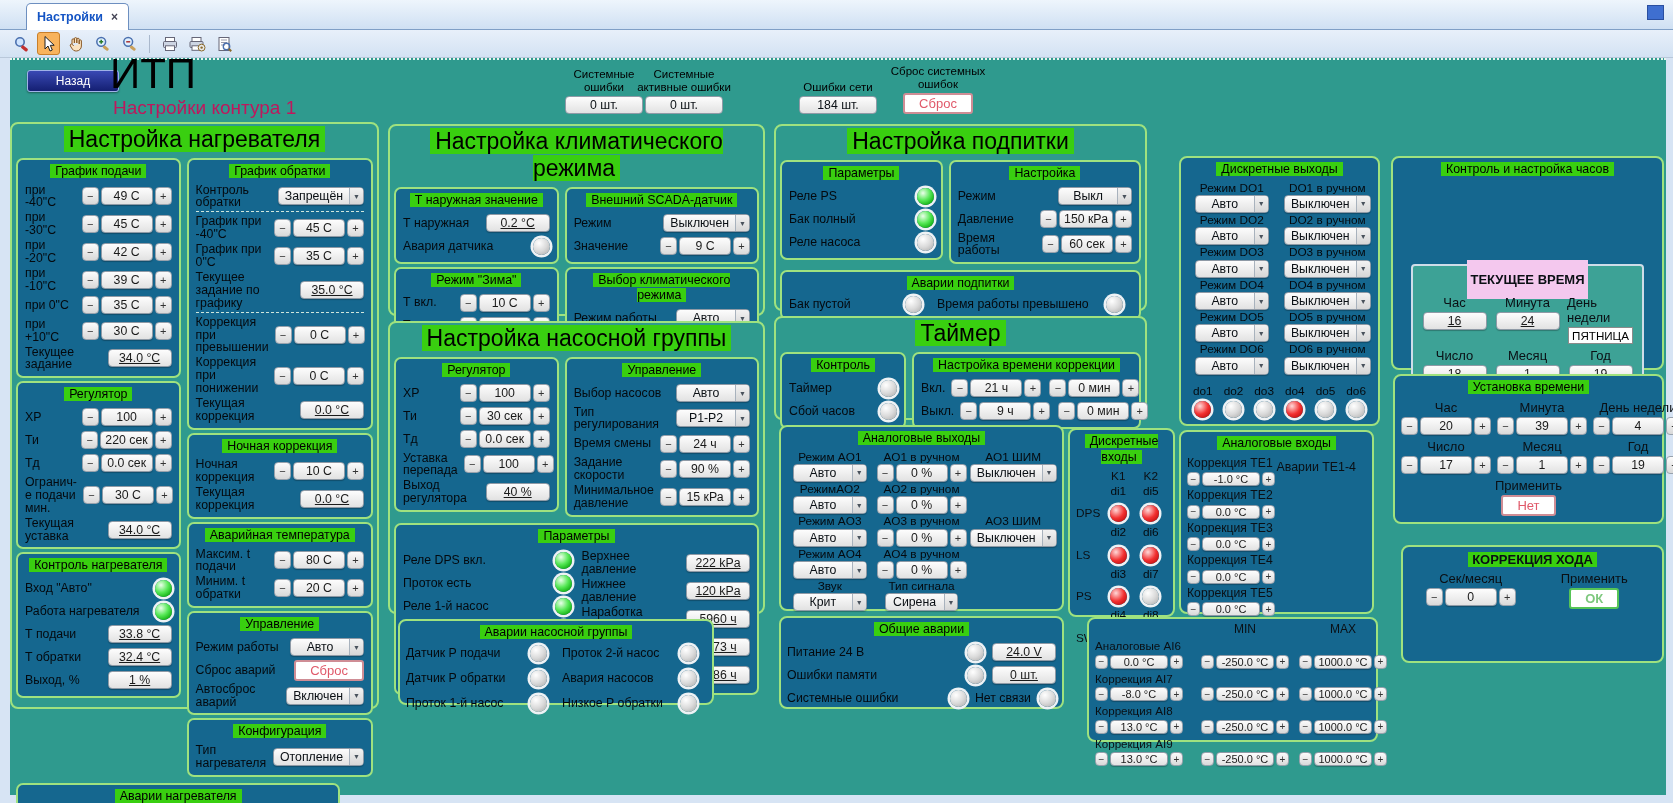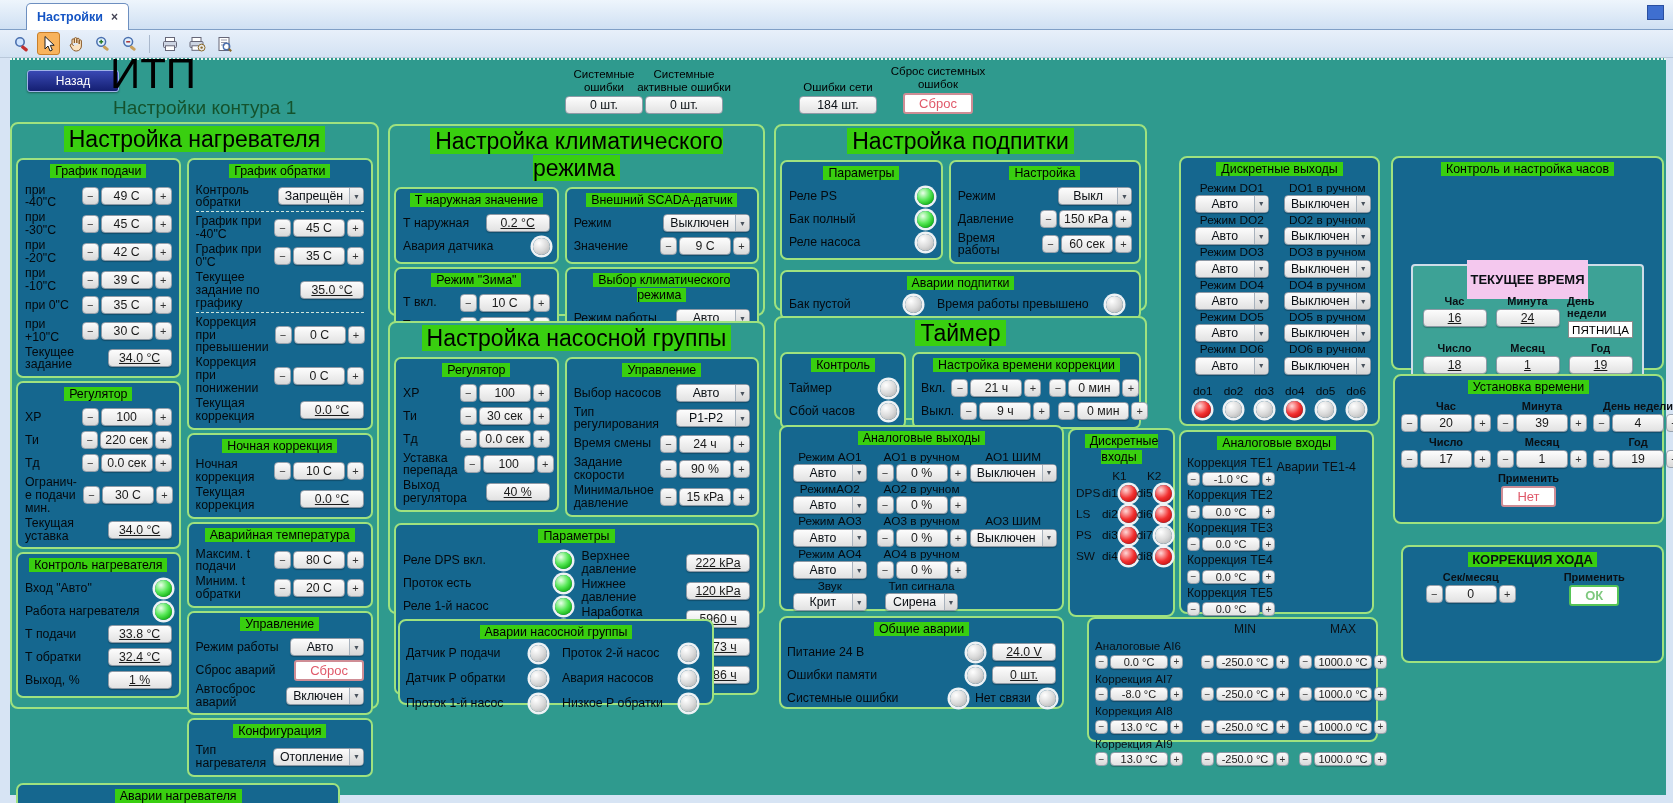--- a/index.html
+++ b/index.html
@@ -20,21 +20,21 @@
 .tbtn.active{background:#f8b35c;border:1px solid #c87f2a;}
 .tbtn svg{width:18px;height:18px;}
 .tsep{display:inline-block;width:1px;height:18px;background:#a9b8cc;margin:0 6px;}
 
 
 .main{position:absolute;left:10px;top:58px;width:1656px;height:737px;background:var(--teal);border-top:2px dotted #e8f7f0;}
 
 
 .back-btn{position:absolute;left:27px;top:70px;width:92px;height:22px;background:linear-gradient(#3949b4,#141f72);color:#fff;font-size:12px;display:flex;align-items:center;justify-content:center;border:1px solid #9fb2e8;border-radius:3px;box-shadow:0 1px 2px rgba(0,0,0,.4);}
 .app-title{position:absolute;left:110px;top:50px;font-size:42px;color:#000;}
-.app-subtitle{position:absolute;left:113px;top:97px;font-size:19px;color:#14532d;}
+.app-subtitle{position:absolute;left:113px;top:97px;font-size:19px;color:#be185d;}
 .counter{position:absolute;top:60px;height:54px;display:flex;flex-direction:column;justify-content:flex-end;align-items:center;gap:2px;}
 .clabel{font-size:11.5px;line-height:1.12;text-align:center;color:#000;}
 
 
 .fieldface{background:linear-gradient(#fdfdfd,#e2e2e2);border:1px solid #8f9aa6;border-radius:4px;color:#1a1a1a;box-shadow:0 1px 1px rgba(0,0,0,.25);}
 .fieldbox{display:inline-block;min-width:64px;padding:1px 8px;font-size:12.3px;text-align:center;text-decoration:underline;}
 .cbox{min-width:78px;padding:1px 8px;font-size:12.3px;text-align:center;background:linear-gradient(#fdfdfd,#e2e2e2);border:1px solid #8f9aa6;border-radius:4px;}
 .stepper{display:inline-flex;gap:2px;align-items:stretch;}
 .sbtn{background:linear-gradient(#fbfbfb,#d9d9d9);border:1px solid #98a2ad;border-radius:4px;width:17px;display:flex;align-items:center;justify-content:center;font-size:11px;color:#333;}
 .sval{min-width:52px;padding:1px 4px;font-size:12.3px;text-align:center;display:flex;align-items:center;justify-content:center;}
@@ -67,35 +67,35 @@
 .lbl{font-size:12.3px;line-height:1.05;color:#04090e;}
 .rctl{display:flex;gap:8px;align-items:center;flex:none;}
 .ledgrid{display:grid;grid-template-columns:118px 26px 1fr 26px;row-gap:8px;column-gap:6px;align-items:center;margin:4px 0 2px;}
 .cellrow{display:flex;gap:6px;margin:1px 0;}
 .cell{flex:1;display:flex;flex-direction:column;align-items:center;gap:1px;min-width:0;}
 .cl{text-align:center;font-size:11.8px;}
 .doleds{display:flex;justify-content:space-between;margin:10px 6px 2px;}
 .docell{display:flex;flex-direction:column;align-items:center;gap:4px;}
 .digrid{display:grid;grid-template-columns:26px 1fr 1fr;row-gap:2px;align-items:end;justify-items:center;}
 .diname{font-size:11.8px;justify-self:start;padding-bottom:4px;}
-.dicell{display:flex;flex-direction:row;align-items:center;gap:2px;padding-bottom:2px;}
+.dicell{display:flex;flex-direction:column;align-items:center;gap:8px;padding-bottom:2px;}
 .dihead{font-size:11.8px;}
 .aiitem{margin:2px 0;}
 .ailabel{font-size:12.2px;margin-bottom:1px;}
 .sidelabel{position:absolute;right:10px;top:24px;font-size:12.4px;}
 .acgrid{display:grid;grid-template-columns:96px 1fr 1fr;column-gap:10px;row-gap:3px;align-items:end;justify-items:center;}
 .achead{font-size:12px;text-align:center;align-self:center;}
 .accell{justify-self:start;}
 .aclabel{font-size:11.6px;margin-bottom:1px;}
 .timebox{margin:86px 12px 0;background:#3da296;border:2px solid #cfdde8;border-radius:4px;padding:6px 8px 10px;}
 .boxtitle{text-align:center;font-size:13px;font-weight:bold;margin-bottom:8px;}
 .boxtitle span{background:#f4c8ee;padding:12px 3px;}
 .trow{display:flex;justify-content:space-between;gap:6px;margin:4px 0;}
 .tcell{display:flex;flex-direction:column;align-items:center;gap:2px;flex:1;}
-.tlabel{font-size:11px;font-weight:bold;}
+.tlabel{font-size:13px;}
 .plainfield{background:#fff;border:1px solid #8b8b8b;padding:1px 3px;font-size:11.6px;color:#000;}
 .applywrap{display:flex;flex-direction:column;align-items:center;gap:2px;margin-top:4px;}
 .corrtitle{text-align:center;font-size:13px;font-weight:bold;margin:2px 0 4px;}
 .corrtitle span{background:var(--hl);padding:0 4px;}
 .corr-row{display:flex;justify-content:space-around;align-items:flex-start;margin-top:2px;}
 .notes{font-size:12px;margin:6px 0 0 34px;line-height:1.25;}
 </style>
 </head>
 <body>
 

